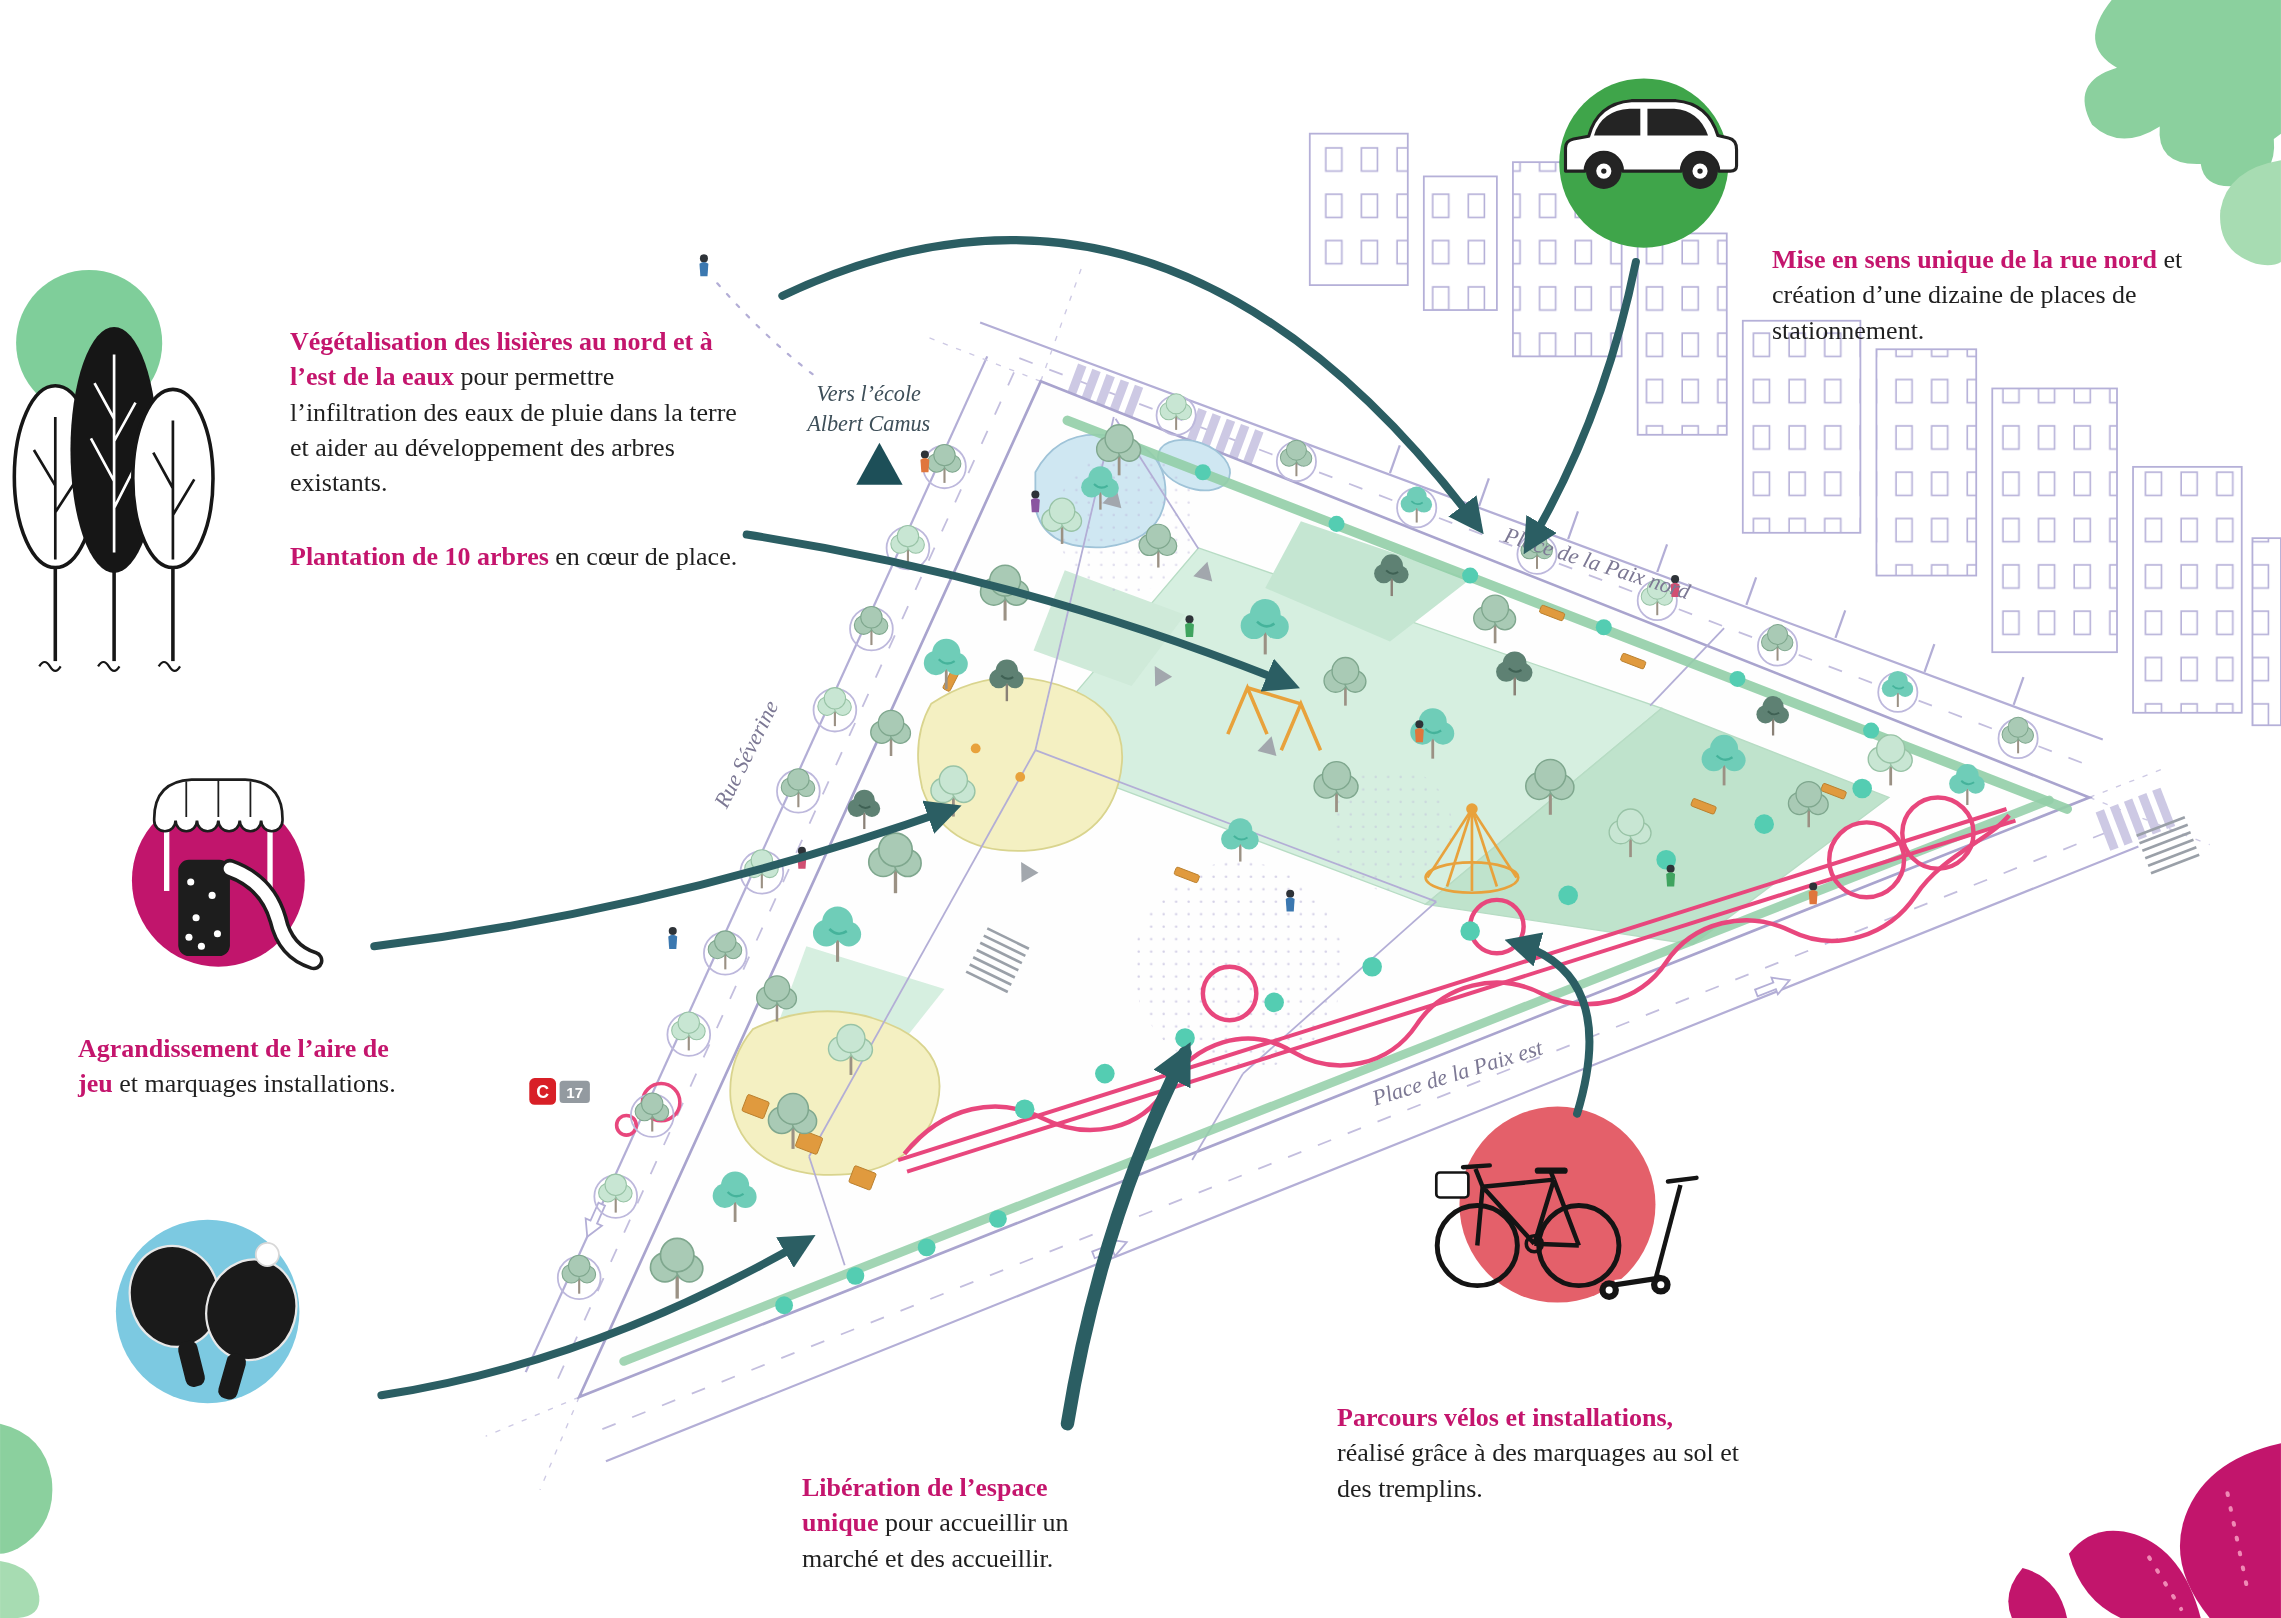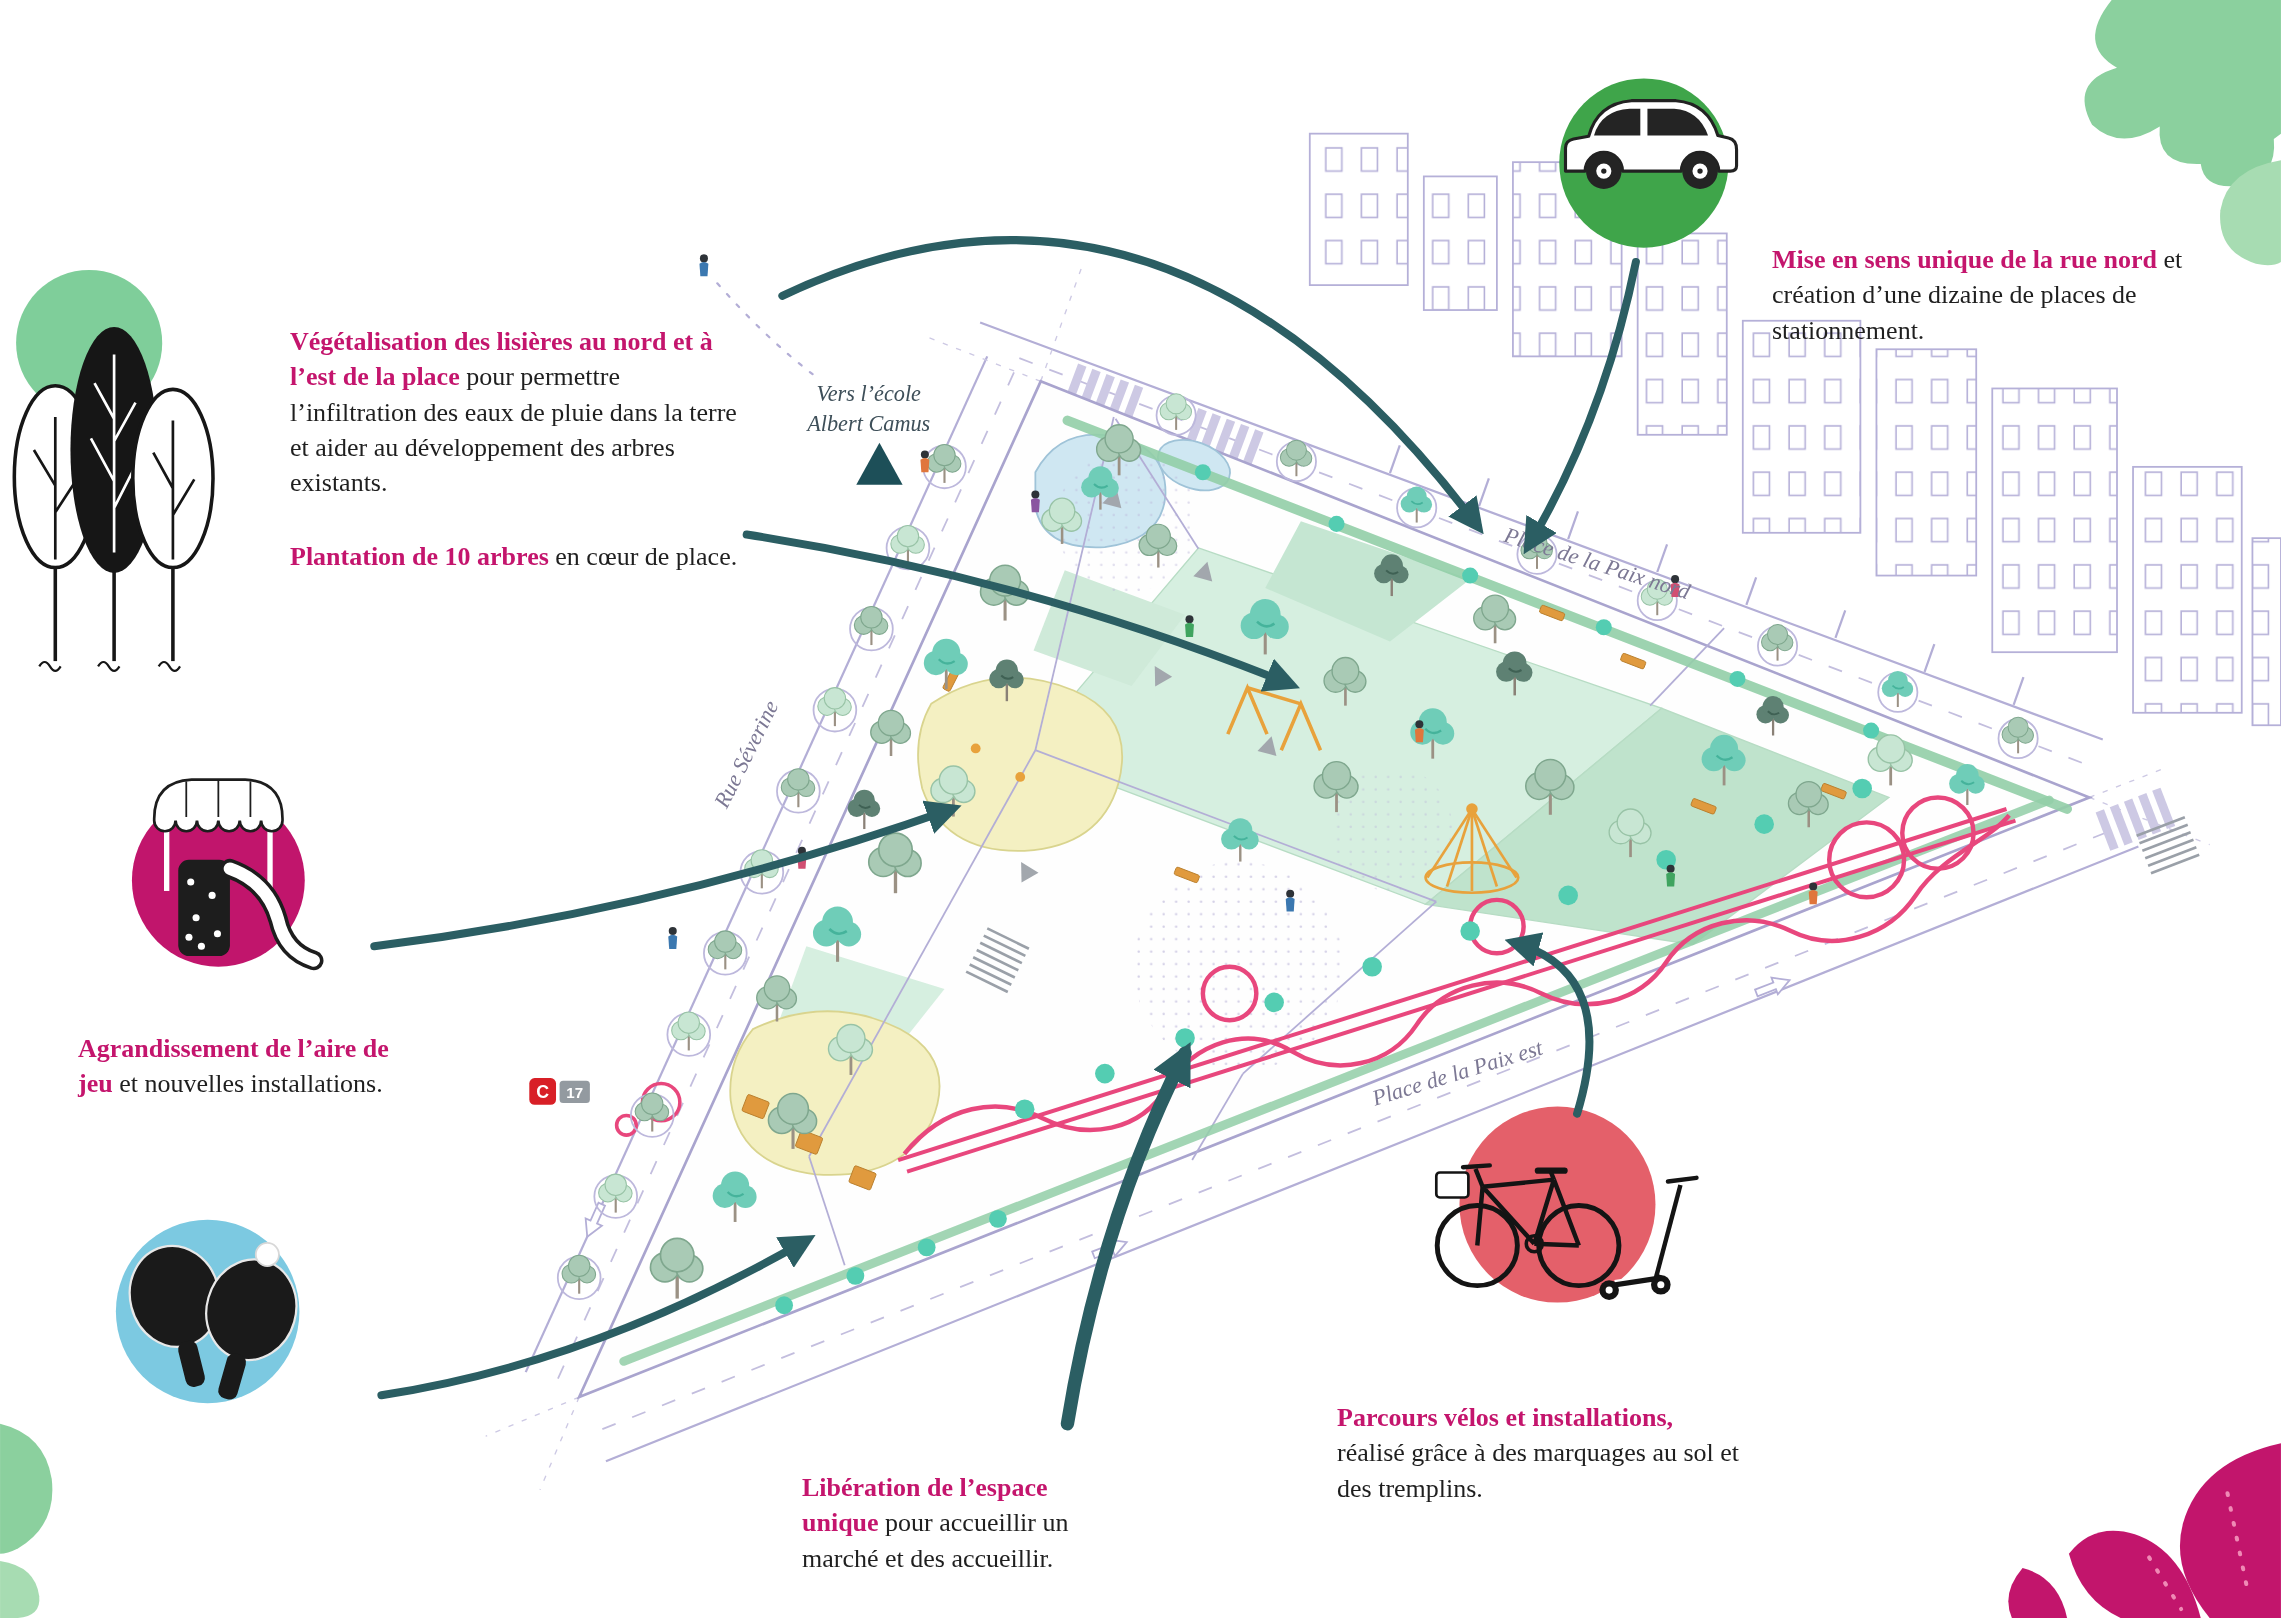--- a/index.html
+++ b/index.html
@@ -508,33 +508,33 @@
     <path d="M838,600 Q1150,648 1448,768" stroke-width="9" marker-end="url(#ah)"></path>
     <path d="M1836,294 Q1800,470 1716,612" stroke-width="9" marker-end="url(#ah)"></path>
     <path d="M420,1062 Q745,1022 1068,908" stroke-width="9" marker-end="url(#ah)"></path>
     <path d="M428,1566 Q665,1530 905,1392" stroke-width="9" marker-end="url(#ah)"></path>
     <path d="M1198,1598 Q1235,1370 1330,1182" stroke-width="15" marker-end="url(#ah-big)"></path>
     <path d="M1770,1250 Q1818,1092 1700,1058" stroke-width="9" marker-end="url(#ah)"></path>
   </g>
 </svg>
 
 <div class="ann" style="left:290px;top:280px;width:450px">
-  <span class="hl">Végétalisation des lisières au nord et à l’est de la place</span><span> pour permettre l’infiltration des eaux de pluie dans la terre et aider au développement des arbres existants.</span>
+  <span class="hl">Végétalisation des lisières au nord et à l’est de la eaux</span><span> pour permettre l’infiltration des eaux de pluie dans la terre et aider au développement des arbres existants.</span>
 </div>
 
 <div class="ann" style="left:290px;top:495px;width:450px">
   <span class="hl">Plantation de 10 arbres</span><span> en cœur de place.</span>
 </div>
 
 <div class="ann" style="left:1772px;top:198px;width:468px">
   <span class="hl">Mise en sens unique de la rue nord</span><span> et création d’une dizaine de places de stationnement.</span>
 </div>
 
 <div class="ann" style="left:78px;top:987px;width:330px">
-  <span class="hl">Agrandissement de l’aire de jeu</span><span> et nouvelles installations.</span>
+  <span class="hl">Agrandissement de l’aire de jeu</span><span> et marquages installations.</span>
 </div>
 
 
 <div class="ann" style="left:802px;top:1426px;width:299px">
   <span class="hl">Libération de l’espace unique</span><span> pour accueillir un marché et des accueillir.</span>
 </div>
 
 <div class="ann" style="left:1337px;top:1356px;width:408px">
   <span class="hl">Parcours vélos et installations,</span><span> réalisé grâce à des marquages au sol et des tremplins.</span>
 </div>

